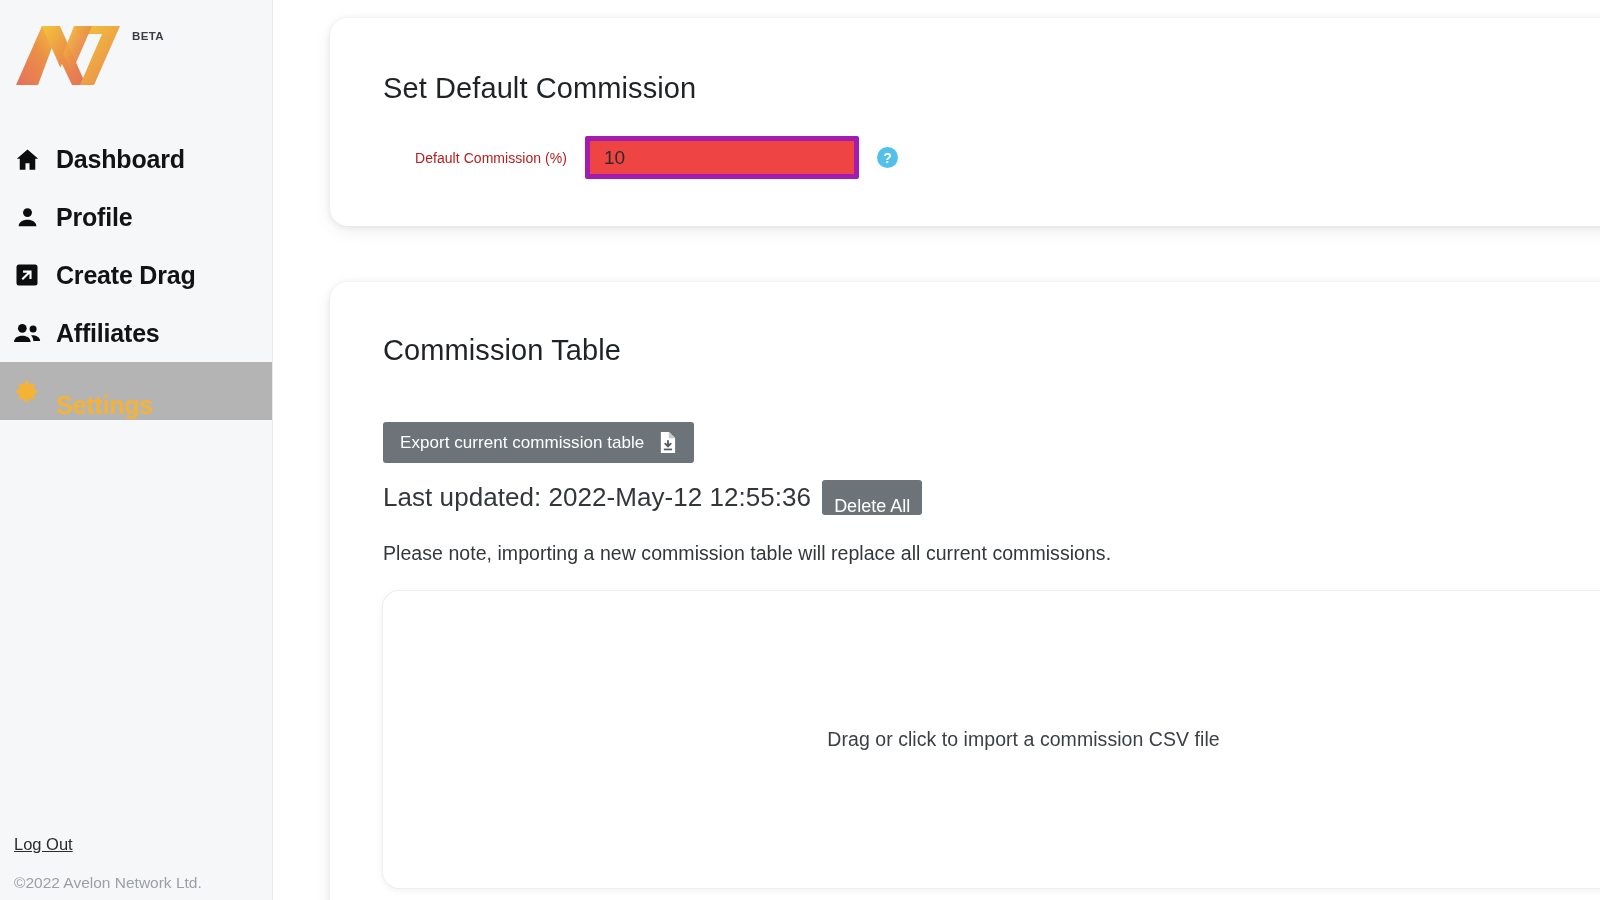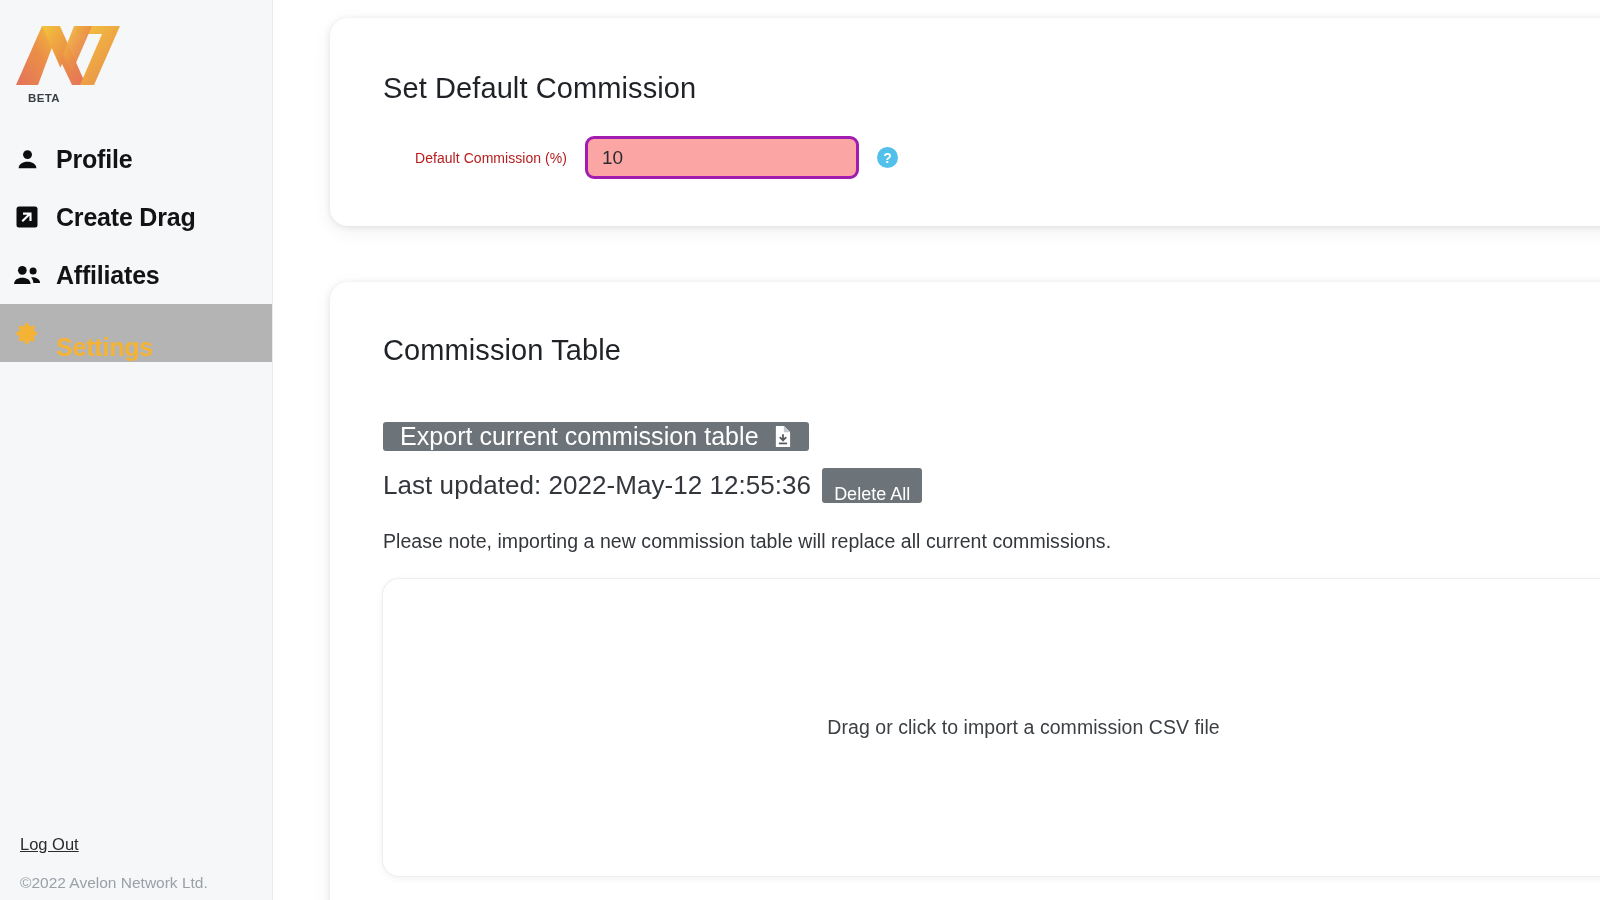--- a/index.html
+++ b/index.html
@@ -33,21 +33,20 @@
     position: relative;
     display: flex;
     flex-direction: column;
   }
 
   .brand {
     display: flex;
     align-items: flex-start;
     padding: 24px 0 0 16px;
     height: 110px;
-    flex-direction: column;
   }
 
   .logo-mark {
     width: 104px;
     height: 62px;
     display: block;
   }
 
   .beta-badge {
     font-size: 11.5px;
@@ -93,21 +92,21 @@
 
   .nav-item .nav-icon svg { display: block; }
 
   .nav-item.active {
     background: #b4b4b4;
   }
   .nav-item.active .nav-label { color: #f5b335; margin-top: 28px; }
 
   .sidebar-footer {
     position: absolute;
-    left: 8px;
+    left: 2px;
     bottom: 0;
     width: 100%;
     padding: 0 0 6px 12px;
   }
 
   .logout {
     font-size: 16.5px;
     color: #2b2b2b;
     cursor: pointer;
     display: block;
@@ -169,27 +168,27 @@
   .field-label {
     font-size: 14px;
     color: #b91c1c;
     letter-spacing: 0.05px;
     margin-left: 32px;
   }
 
   .field-input {
     width: 274px;
     height: 43px;
-    border: 3px solid #a21caf;
-    border-radius: 9px;
+    border: 5px solid #a21caf;
+    border-radius: 2px;
     font-family: "Liberation Sans", sans-serif;
     font-size: 19px;
     color: #2b2b2b;
     padding: 0 14px;
-    background: #fca5a5;
+    background: #ef4444;
     outline: none;
   }
 
   .help-icon {
     width: 21px;
     height: 21px;
     border-radius: 50%;
     background: #52c0ea;
     color: #ffffff;
     font-size: 14px;
@@ -205,24 +204,24 @@
   
   .export-btn {
     margin-top: 57px;
     display: inline-flex;
     align-items: center;
     gap: 14px;
     background: #6c7379;
     color: #ffffff;
     border: none;
     border-radius: 3px;
-    height: 29px;
+    height: 41px;
     padding: 0 17px;
     font-family: "Liberation Sans", sans-serif;
-    font-size: 25px;
+    font-size: 17px;
     cursor: pointer;
     letter-spacing: 0.05px;
   }
 
   .export-btn svg { display: block; }
 
   .updated-row {
     display: flex;
     align-items: center;
     gap: 11px;
@@ -302,20 +301,28 @@
         <polygon points="26,2 44,2 70,61 52,61" fill="url(#lg2)"></polygon>
         <polygon points="36,61 46,40 56,61" fill="#f6f7f9"></polygon>
         <polygon points="60,2 78,2 104,2 78,61 64,61 86,10 60,10" fill="url(#lg3)"></polygon>
         <polygon points="58,2 76,2 56,48 47,30" fill="url(#lg2)" opacity="0.95"></polygon>
       </svg>
       <span class="beta-badge">BETA</span>
     </div>
 
     <nav class="nav">
 
+      <a class="nav-item" href="#">
+        <span class="nav-icon">
+          <svg width="27" height="27" viewBox="0 0 24 24" fill="#0b0d0f">
+              <path d="M12 3 2.5 11.3h2.6V21h5.1v-5.6h3.6V21h5.1v-9.7h2.6z"></path>
+            </svg>
+        </span>
+        <span class="nav-label">Dashboard</span>
+      </a>
 
       <a class="nav-item" href="#">
         <span class="nav-icon">
           <svg width="25" height="25" viewBox="0 0 24 24" fill="#0b0d0f">
               <circle cx="12" cy="7.3" r="4.3"></circle>
               <path d="M3.5 20.5c0-4.2 3.8-6.4 8.5-6.4s8.5 2.2 8.5 6.4z"></path>
             </svg>
         </span>
         <span class="nav-label">Profile</span>
       </a>

